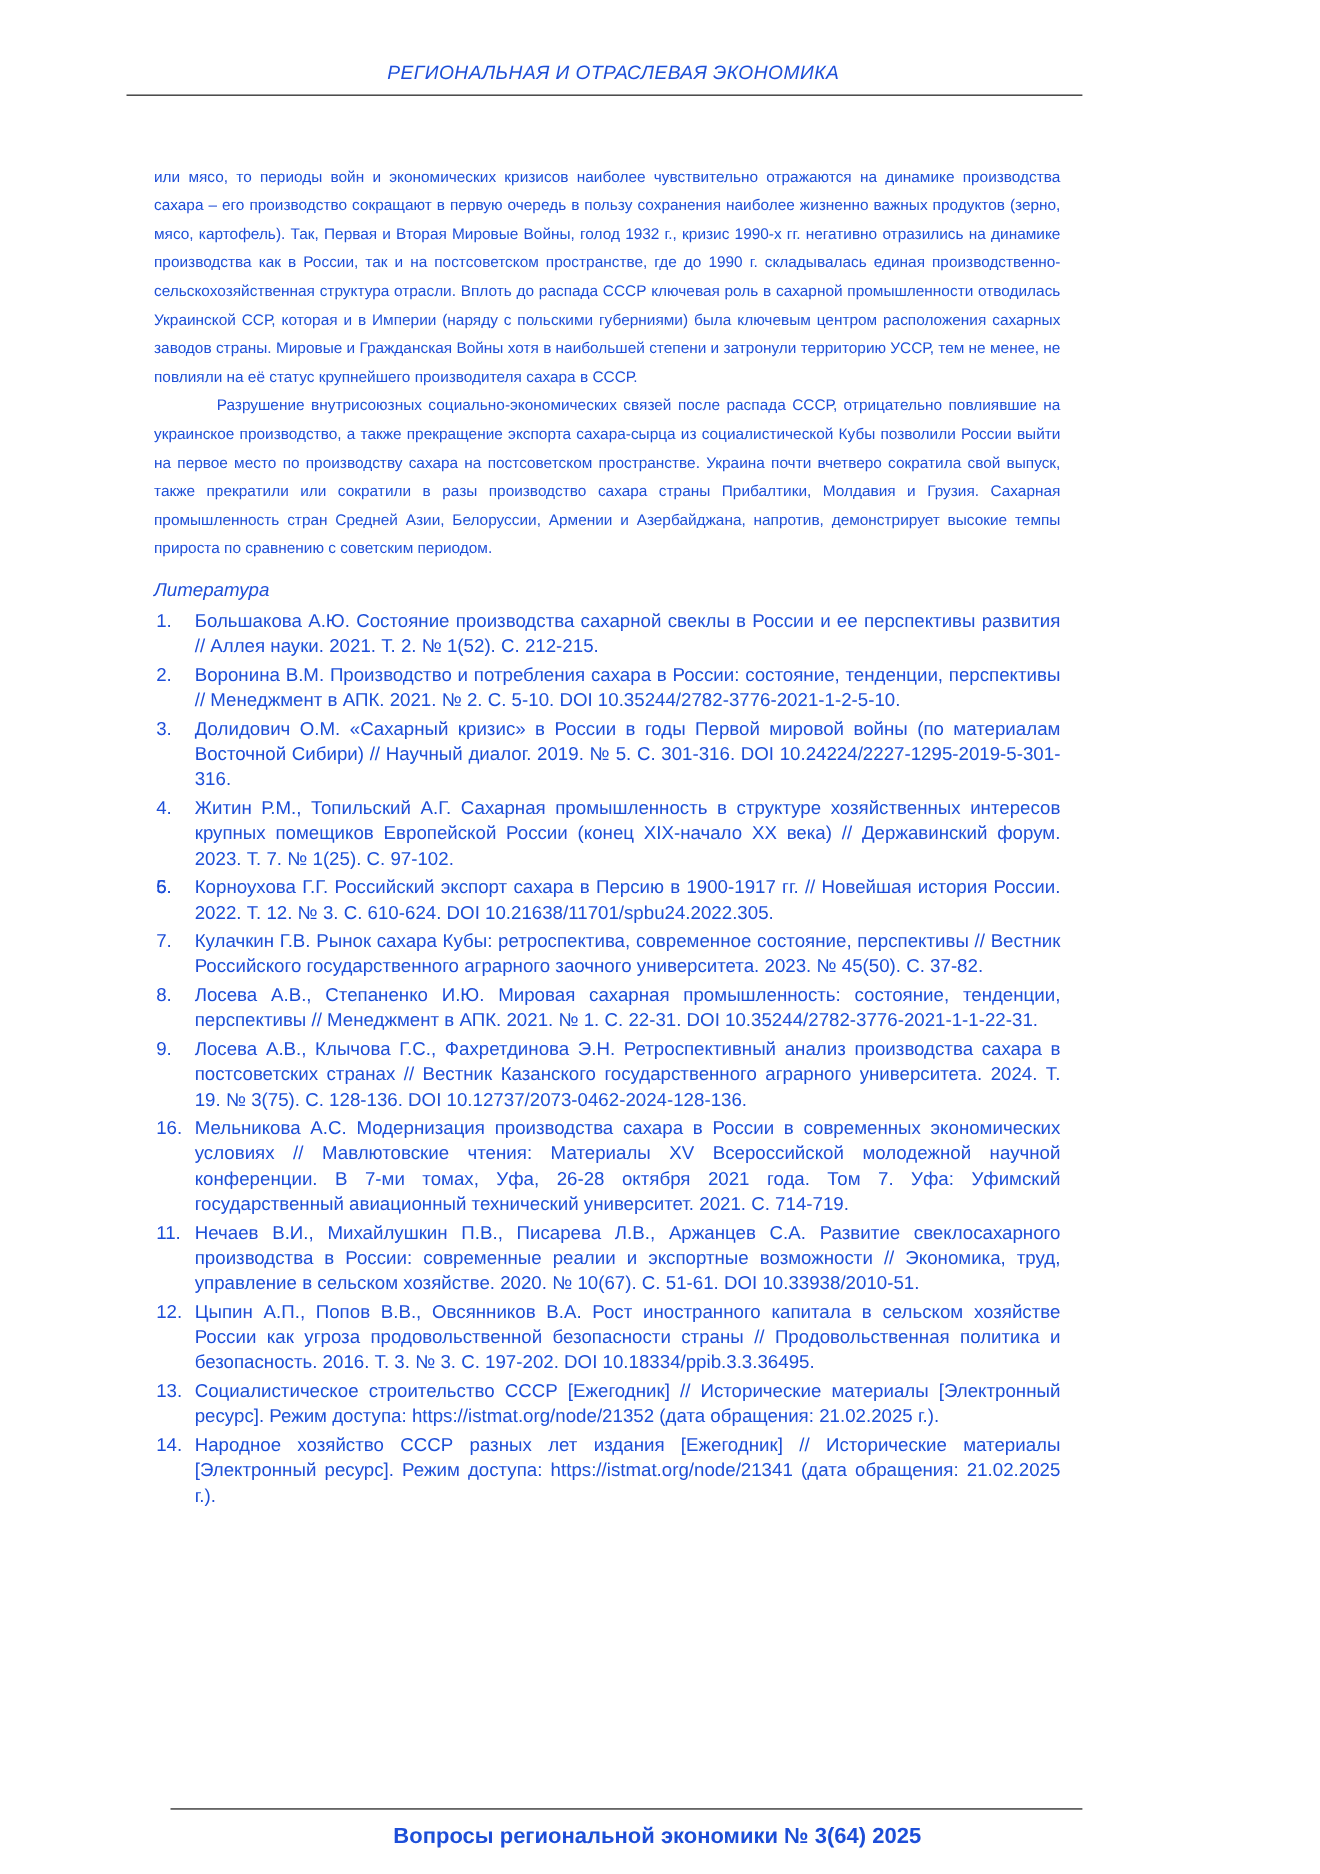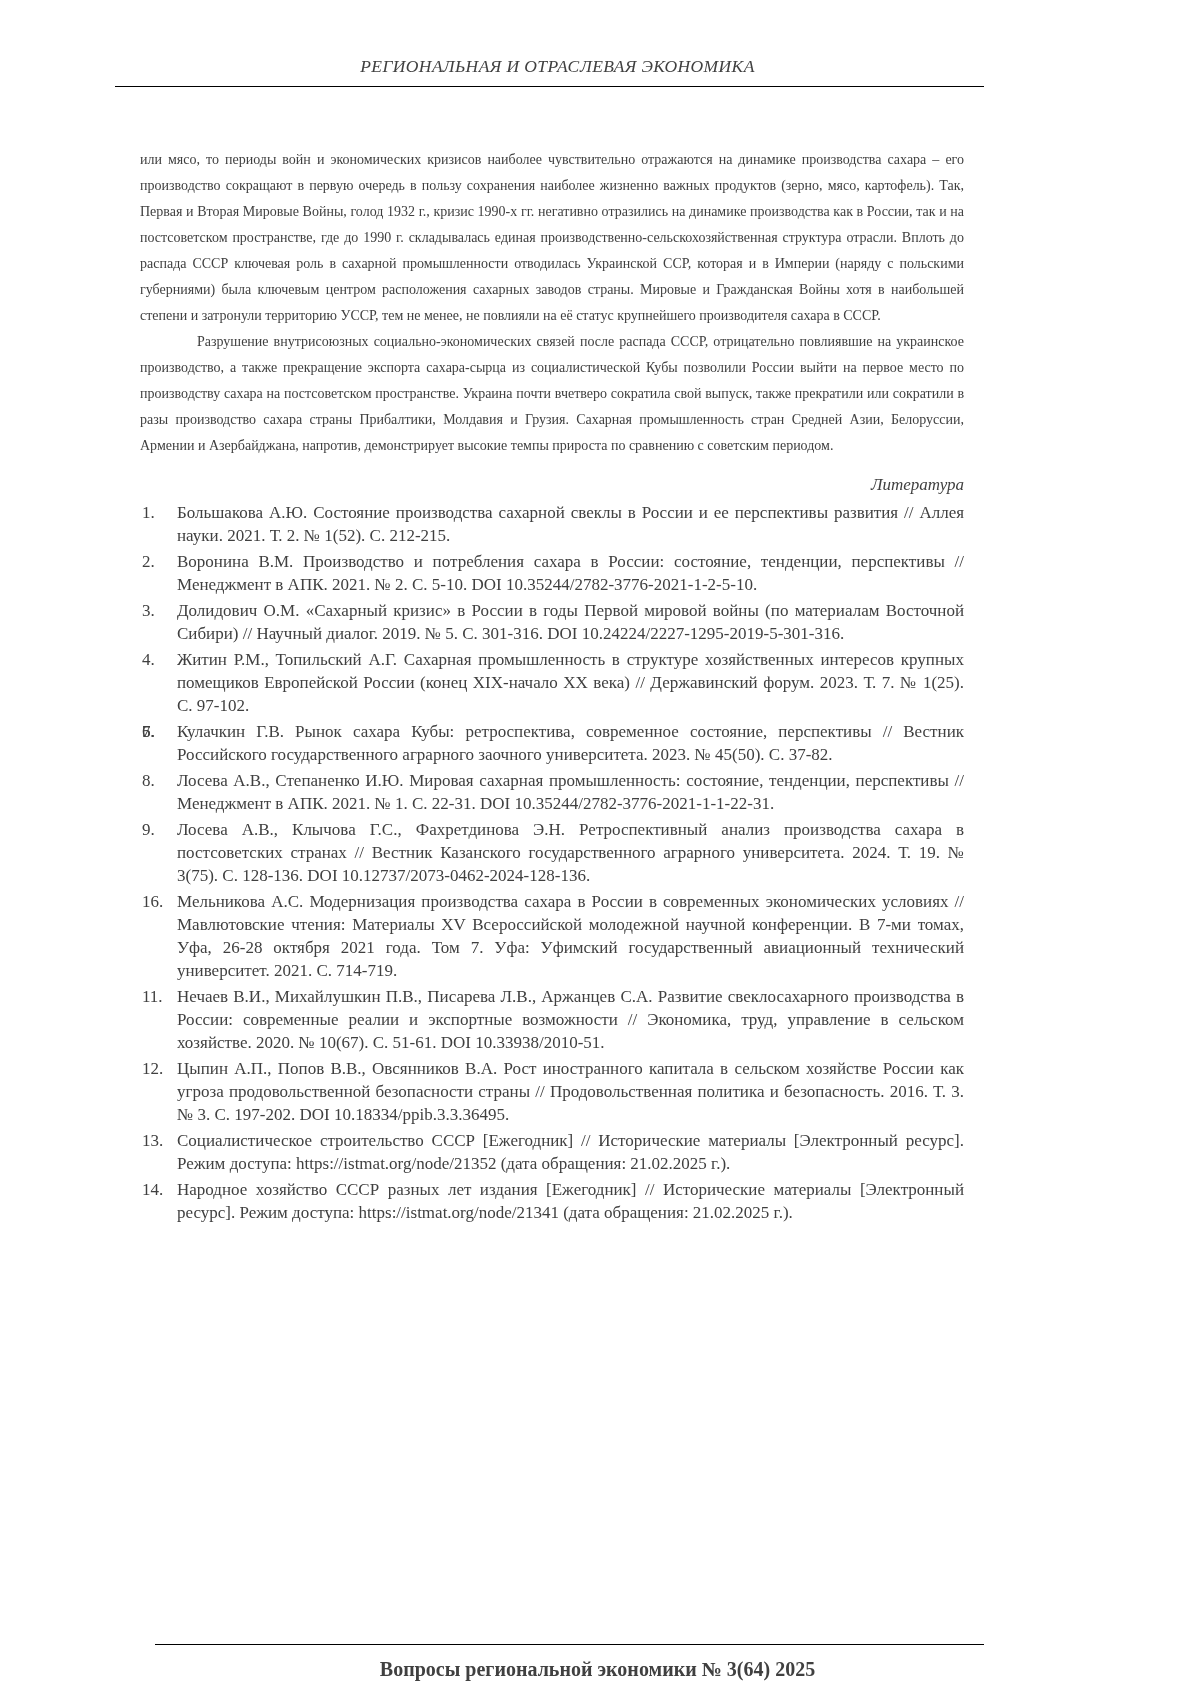--- a/index.html
+++ b/index.html
@@ -1,22 +1,22 @@
 <!DOCTYPE html>
 <html><head>
 <meta charset="utf-8">
 <style>
   html, body { margin: 0; padding: 0; background: #ffffff; }
   .page {
     position: relative;
     width: 984px;
     height: 1704px;
     background: #ffffff;
-    color: #404040;
-    font-family: Liberation Serif, serif;
+    color: #1d4ed8;
+    font-family: Liberation Sans, sans-serif;
     overflow: hidden;
     box-sizing: border-box;
   }
   .running-title {
     padding-top: 56px;
     margin-left: 115px;
     width: 885px;
     text-align: center;
     font-style: italic;
     font-size: 17.5px;
@@ -32,21 +32,21 @@
     width: 824px;
     font-size: 14px;
     line-height: 26px;
     text-align: justify;
   }
   .para { margin: 0; }
   .para.indent { text-indent: 57px; }
   .ref-heading {
     margin: 16px 0 0 140px;
     width: 824px;
-    text-align: right;
+    text-align: left;
     font-style: italic;
     font-size: 17px;
   }
   .ref-list {
     margin: 6px 0 0 140px;
     width: 824px;
     font-size: 17px;
     line-height: 23px;
     text-align: justify;
   }
@@ -104,20 +104,21 @@
     </div>
     <div class="ref-item">
       <span class="ref-num">4.</span>
       <span class="ref-text">Житин Р.М., Топильский А.Г. Сахарная промышленность в структуре хозяйственных интересов крупных помещиков Европейской России (конец XIX-начало XX века) // Державинский форум. 2023. Т. 7. № 1(25). С. 97-102.</span>
     </div>
     <div class="ref-item">
       <span class="ref-num">5.</span>
     </div>
     <div class="ref-item">
       <span class="ref-num">6.</span>
+      <span class="ref-text">Корноухова Г.Г. Российский экспорт сахара в Персию в 1900-1917 гг. // Новейшая история России. 2022. Т. 12. № 3. С. 610-624. DOI 10.21638/11701/spbu24.2022.305.</span>
     </div>
     <div class="ref-item">
       <span class="ref-num">7.</span>
       <span class="ref-text">Кулачкин Г.В. Рынок сахара Кубы: ретроспектива, современное состояние, перспективы // Вестник Российского государственного аграрного заочного университета. 2023. № 45(50). С. 37-82.</span>
     </div>
     <div class="ref-item">
       <span class="ref-num">8.</span>
       <span class="ref-text">Лосева А.В., Степаненко И.Ю. Мировая сахарная промышленность: состояние, тенденции, перспективы // Менеджмент в АПК. 2021. № 1. С. 22-31. DOI 10.35244/2782-3776-2021-1-1-22-31.</span>
     </div>
     <div class="ref-item">

